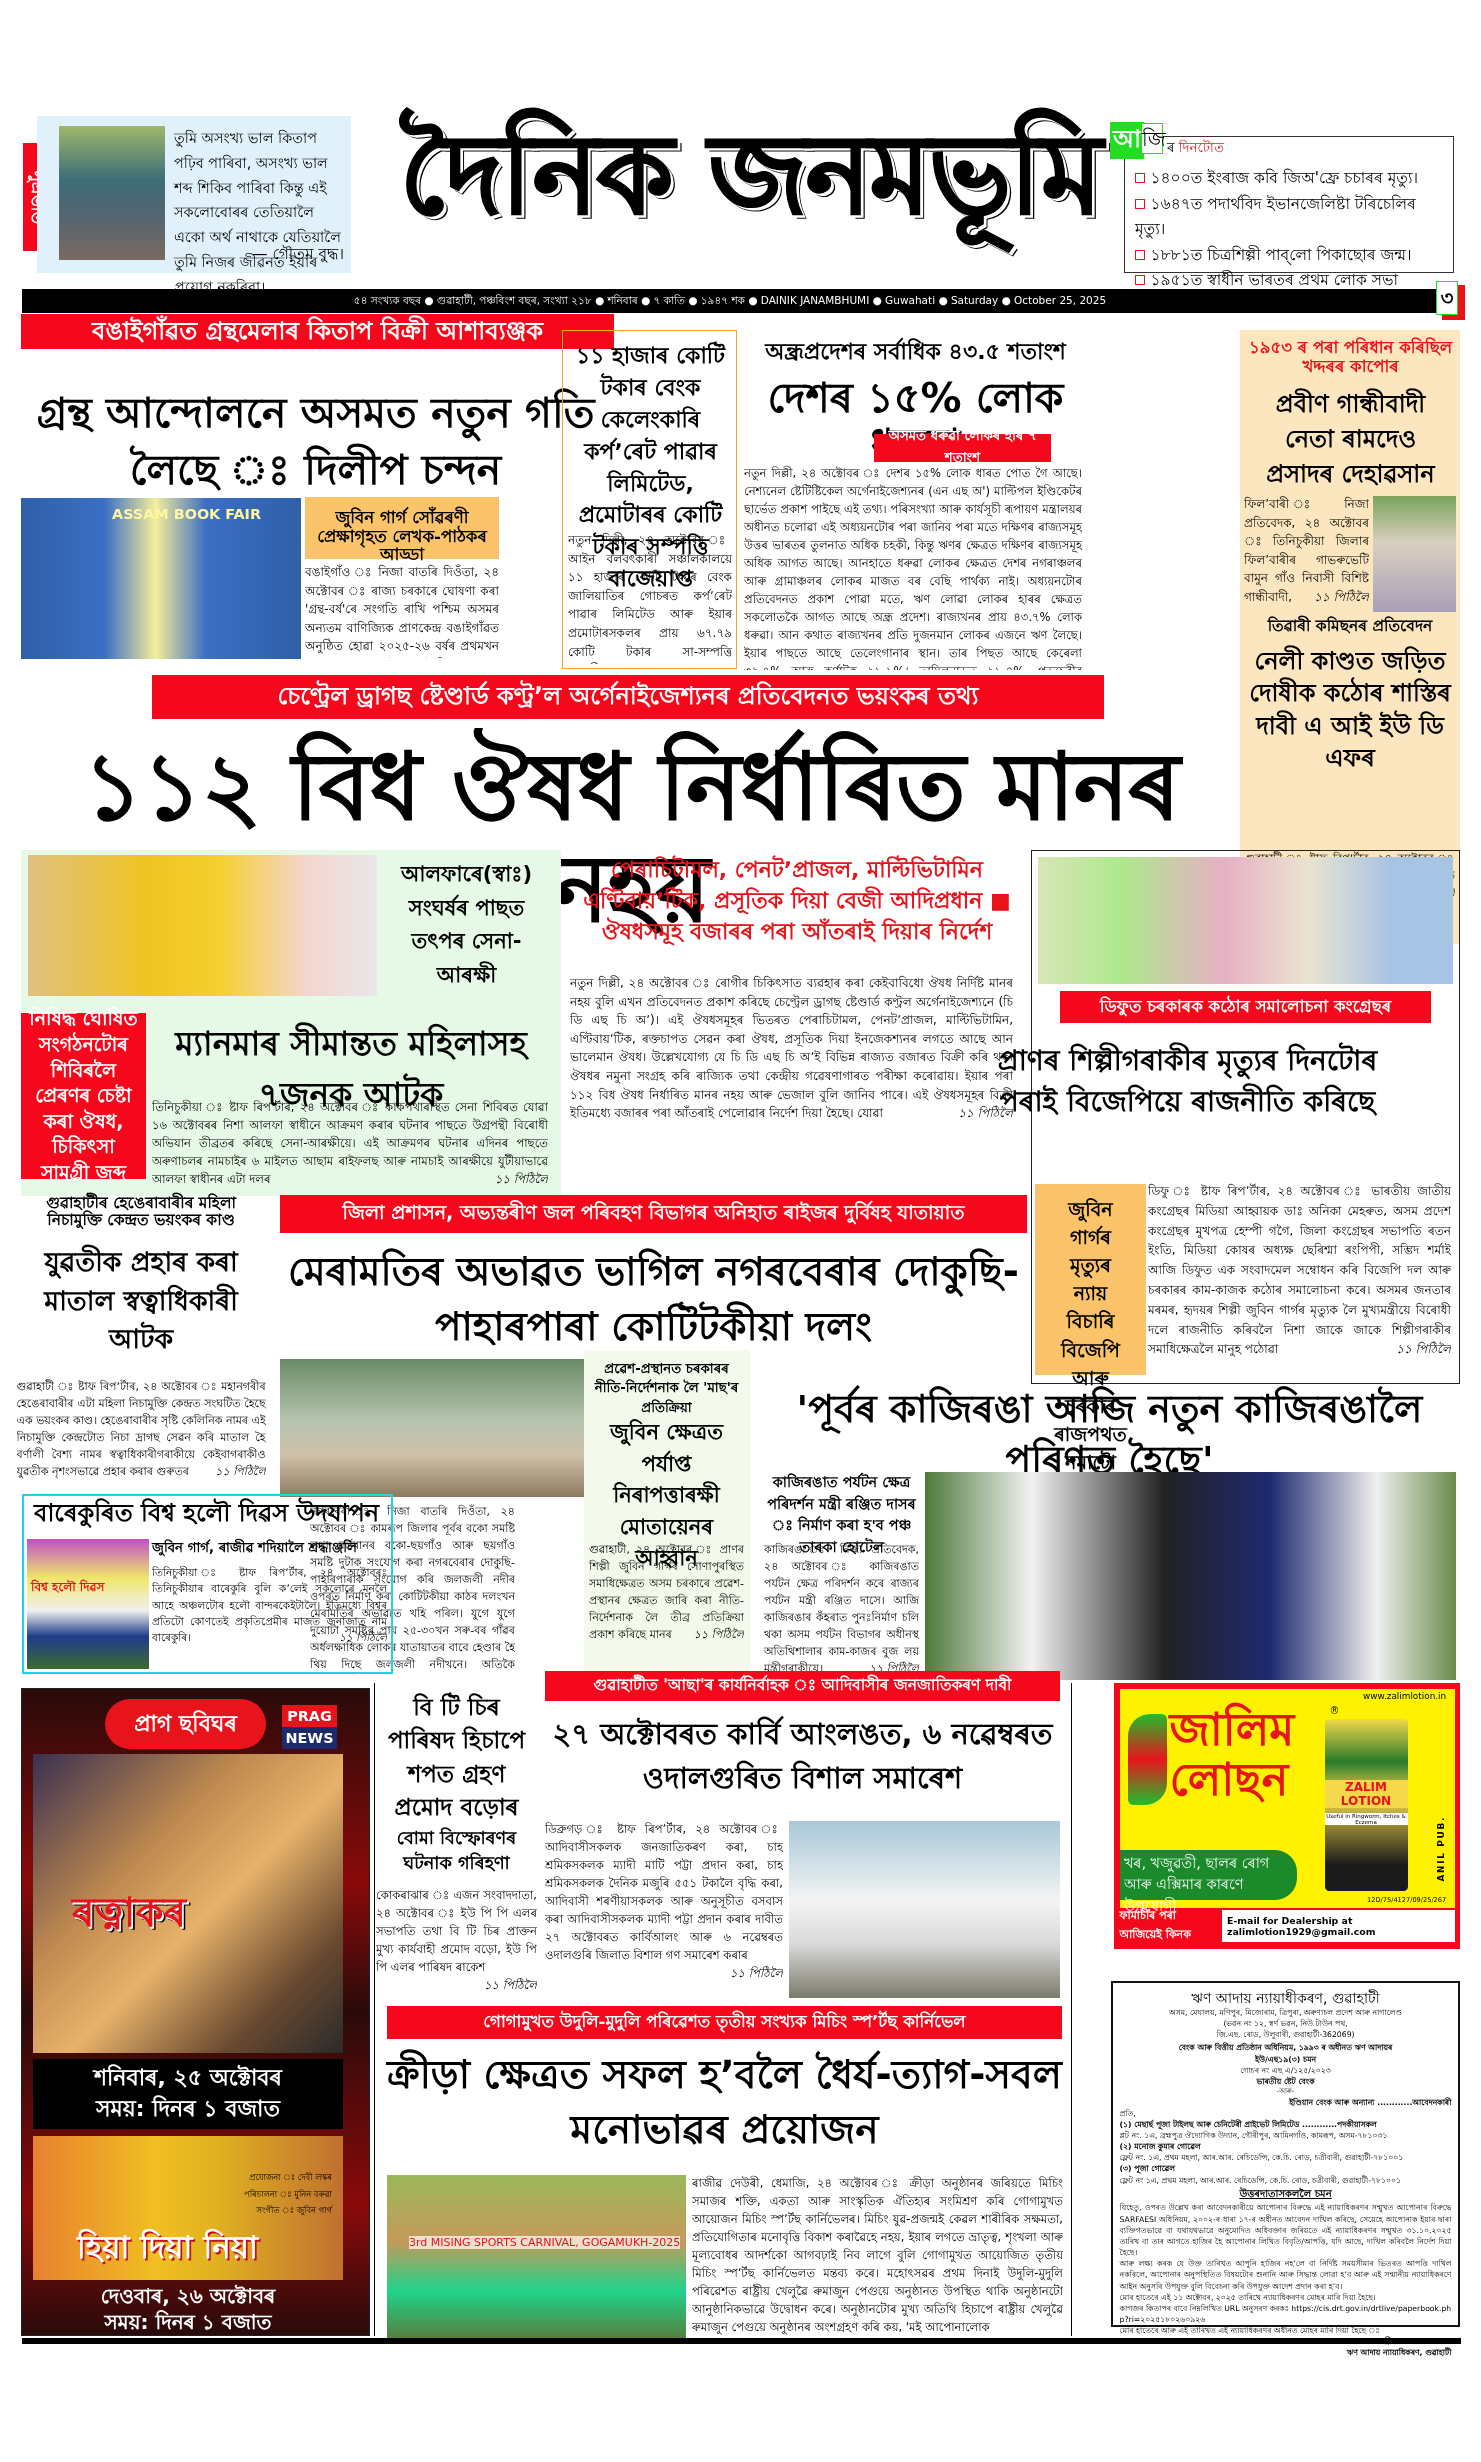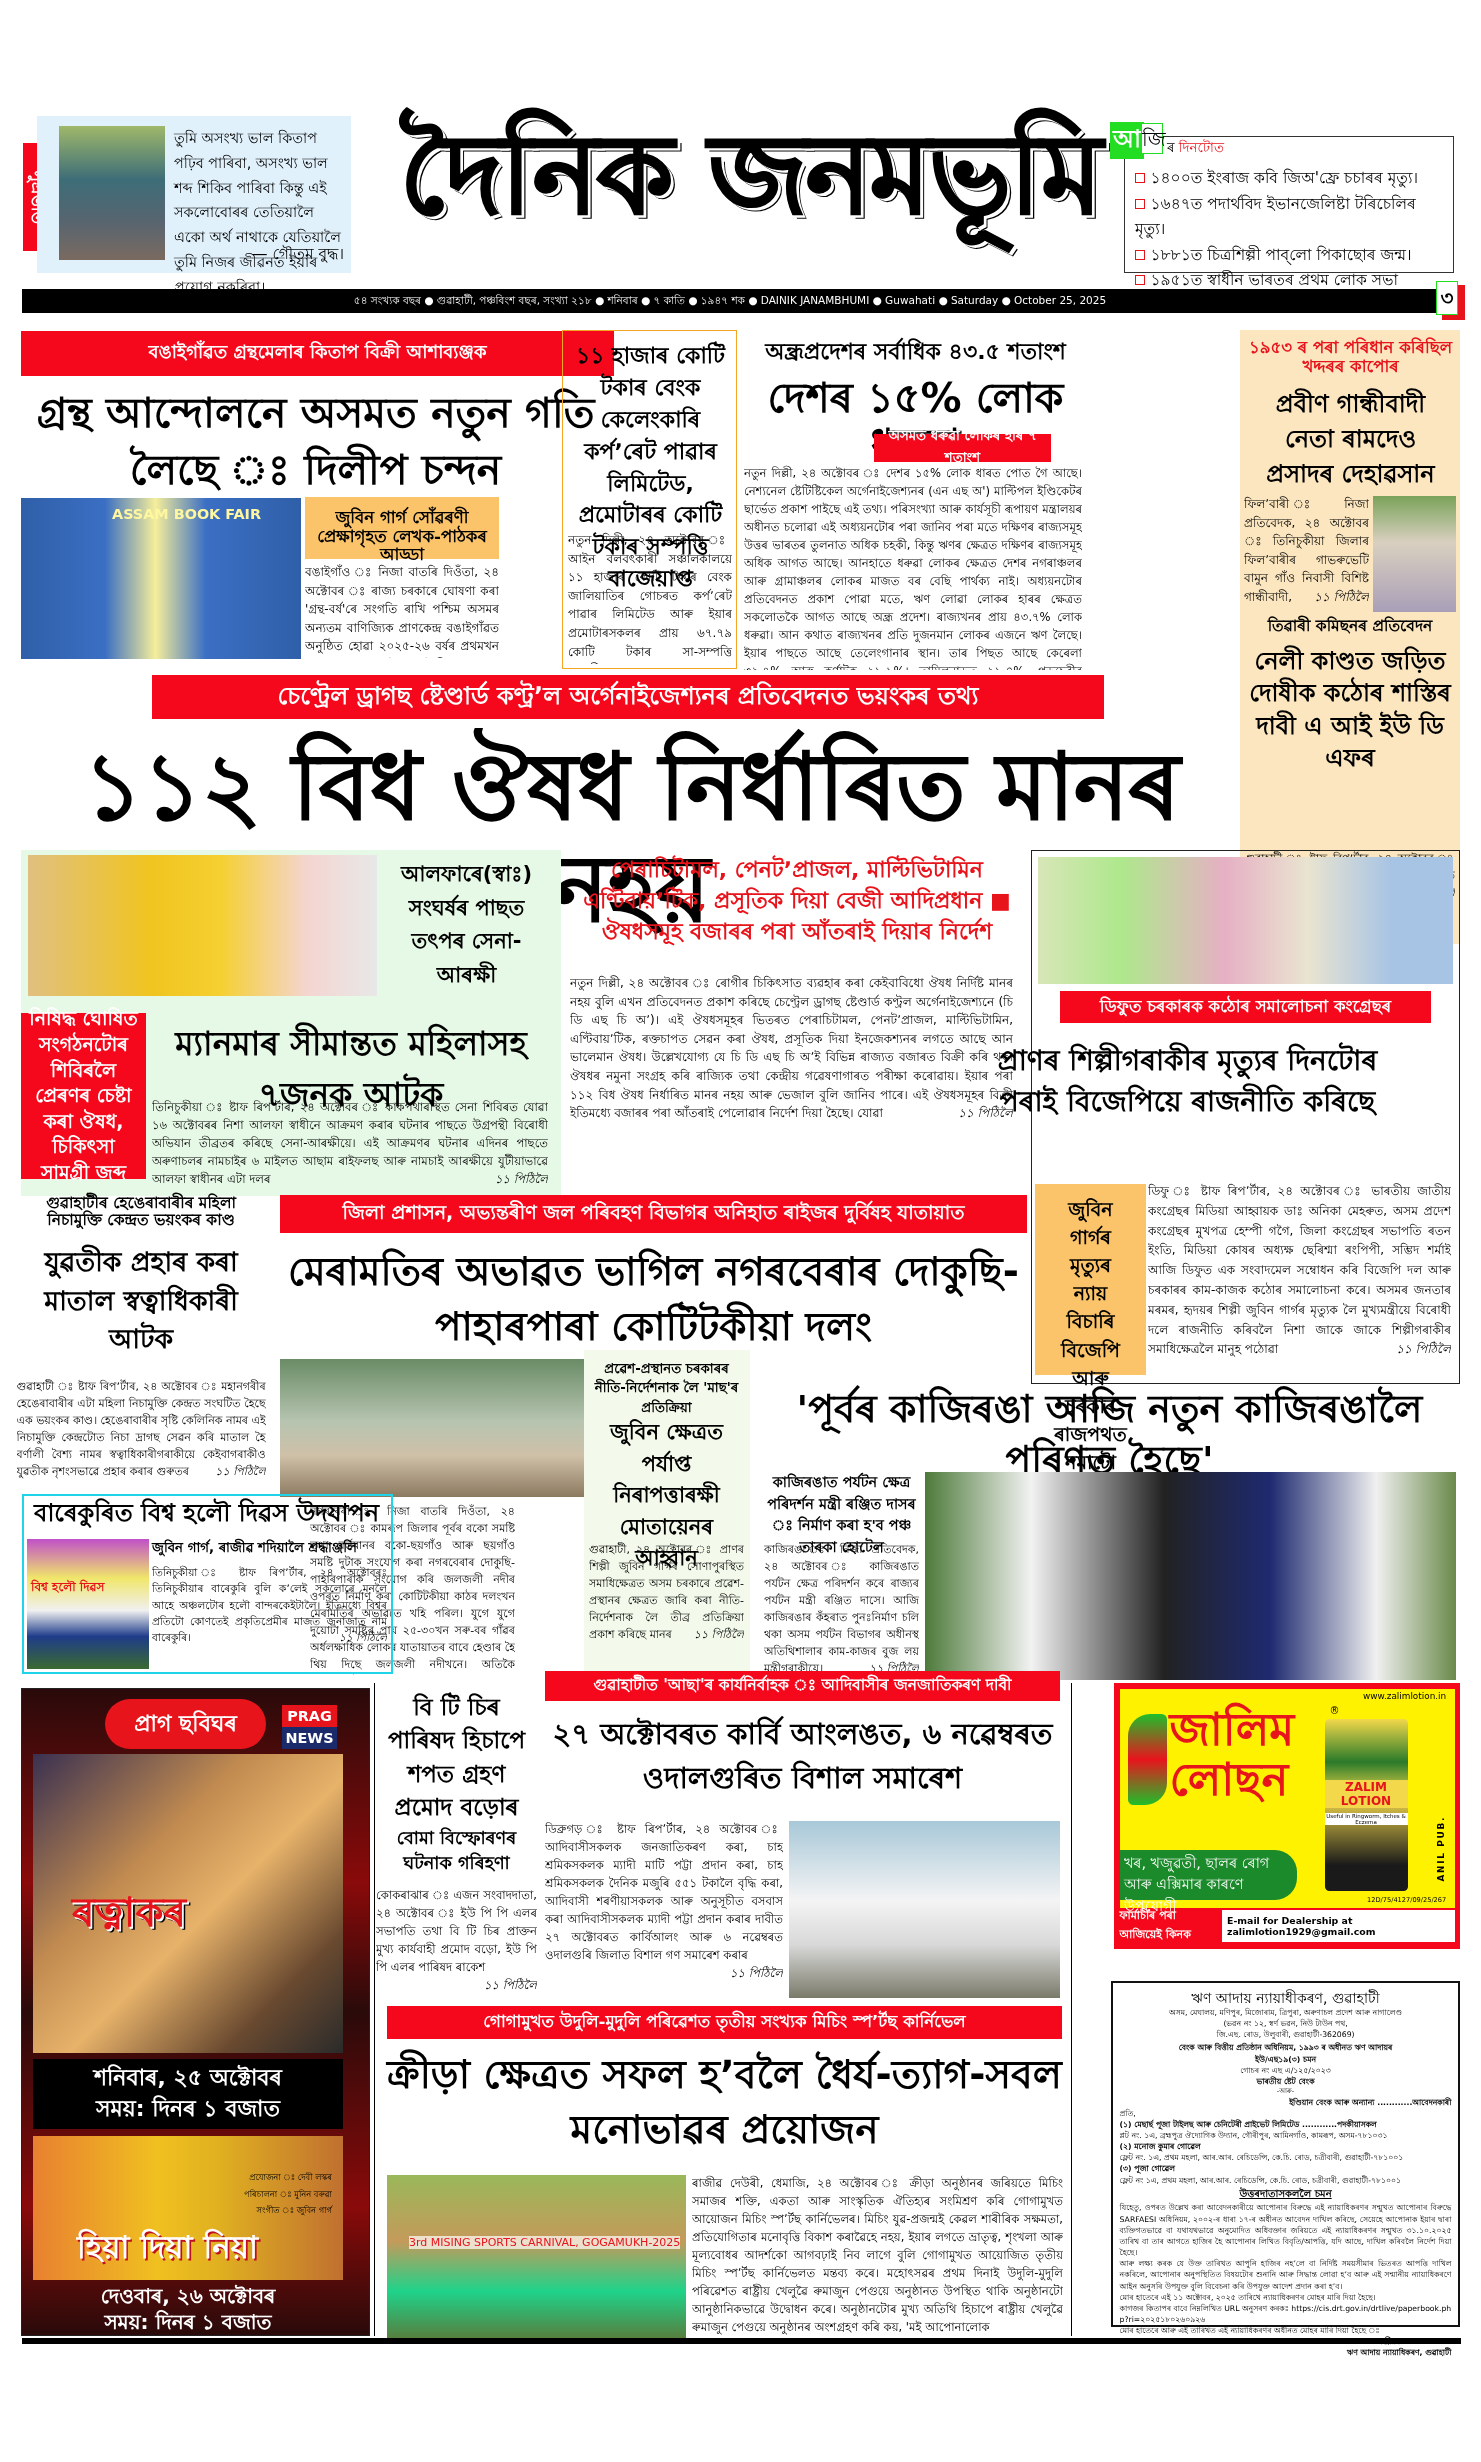--- a/index.html
+++ b/index.html
@@ -39,21 +39,21 @@
   <div><span style="display:inline-block;width:10px;height:10px;border:1.7px solid #e8141c;margin-right:5.5px"></span><span>১৮৮১ত চিত্ৰশিল্পী পাব্‌লো পিকাছোৰ জন্ম।</span></div>
   <div><span style="display:inline-block;width:10px;height:10px;border:1.7px solid #e8141c;margin-right:5.5px"></span><span>১৯৫১ত স্বাধীন ভাৰতৰ প্ৰথম লোক সভা নিৰ্বাচন।</span></div>
 </div>
 
 <div class="abs" style="left:22px;top:289px;width:1416px;height:24px;background:#000;color:#fff;font-size:10.5px;display:flex;align-items:center;justify-content:center">
     <span>৫৪ সংখ্যক বছৰ ● গুৱাহাটী, পঞ্চবিংশ বছৰ, সংখ্যা ২১৮ ● শনিবাৰ ● ৭ কাতি ● ১৯৪৭ শক ● DAINIK JANAMBHUMI ● Guwahati ● Saturday ● October 25, 2025</span>
   </div>
 <div class="abs" style="left:1442px;top:285px;width:23px;height:35px;background:#e8141c"></div>
 <div class="abs" style="left:1436px;top:281px;width:22px;height:34px;background:#fff;border:1.1px solid #22dd22;font-size:20px;font-weight:bold;text-align:center;line-height:32px">৩</div>
 
-<div class="abs redbar" style="left:21px;top:331px;width:593px;height:45px;font-size:18px">বঙাইগাঁৱত গ্ৰন্থমেলাৰ কিতাপ বিক্ৰী আশাব্যঞ্জক</div>
+<div class="abs redbar" style="left:21px;top:314px;width:593px;height:35px;font-size:24px">বঙাইগাঁৱত গ্ৰন্থমেলাৰ কিতাপ বিক্ৰী আশাব্যঞ্জক</div>
 <div class="abs hd" style="left:16.6px;top:385px;width:598px;font-size:41px;line-height:1.4">গ্ৰন্থ আন্দোলনে অসমত নতুন গতি লৈছে ঃ দিলীপ চন্দন</div>
 <div class="abs photo" style="left:21px;top:498px;width:280px;height:161px;background:linear-gradient(90deg,#2f5fa8,#3b6fc4 30%,#f5ee9a 48%,#3b6fc4 66%,#2f5fa8)">
   <div style="position:absolute;left:91px;top:7.7px;color:#fff7a0;font-weight:bold;font-size:14.4px">ASSAM BOOK FAIR</div>
 </div>
 <div class="abs yellowbox hd" style="left:305px;top:497px;width:194px;height:62px;font-size:16.6px;padding:12px 7px">জুবিন গাৰ্গ সোঁৱৰণী প্ৰেক্ষাগৃহত লেখক-পাঠকৰ আড্ডা</div>
 <div class="abs body" style="left:305px;top:563px;width:194px;height:95px;overflow:hidden;font-size:12px"><span>বঙাইগাঁও ঃ নিজা বাতৰি দিওঁতা, ২৪ অক্টোবৰ ঃ ৰাজ্য চৰকাৰে ঘোষণা কৰা 'গ্ৰন্থ-বৰ্ষ'ৰে সংগতি ৰাখি পশ্চিম অসমৰ অন্যতম বাণিজ্যিক প্ৰাণকেন্দ্ৰ বঙাইগাঁৱত অনুষ্ঠিত হোৱা ২০২৫-২৬ বৰ্ষৰ প্ৰথমখন অসম গ্ৰন্থমেলাত কিতাপ বিক্ৰীৰ</span> </div>
 
 <div class="abs" style="left:562px;top:330px;width:175px;height:339px;border:1.7px solid #f5a623"></div>
 <div class="abs hd" style="left:570px;top:340px;width:161px;font-size:22px;line-height:1.45">১১ হাজাৰ কোটি টকাৰ বেংক কেলেংকাৰি কৰ্পʼৰেট পাৱাৰ লিমিটেড, প্ৰমোটাৰৰ কোটি টকাৰ সম্পত্তি বাজেয়াপ্ত</div>
 <div class="abs body" style="left:568px;top:531px;width:164px;height:133px;overflow:hidden;font-size:12px"><span>নতুন দিল্লী, ২৪ অক্টোবৰ ঃ আইন বলবৎকাৰী সঞ্চালকালয়ে ১১ হাজাৰ কোটি টকাৰ বেংক জালিয়াতিৰ গোচৰত কৰ্পʼৰেট পাৱাৰ লিমিটেড আৰু ইয়াৰ প্ৰমোটাৰসকলৰ প্ৰায় ৬৭.৭৯ কোটি টকাৰ সা-সম্পত্তি অস্থায়ীভাৱে বাজেয়াপ্ত কৰে।</span> </div>

